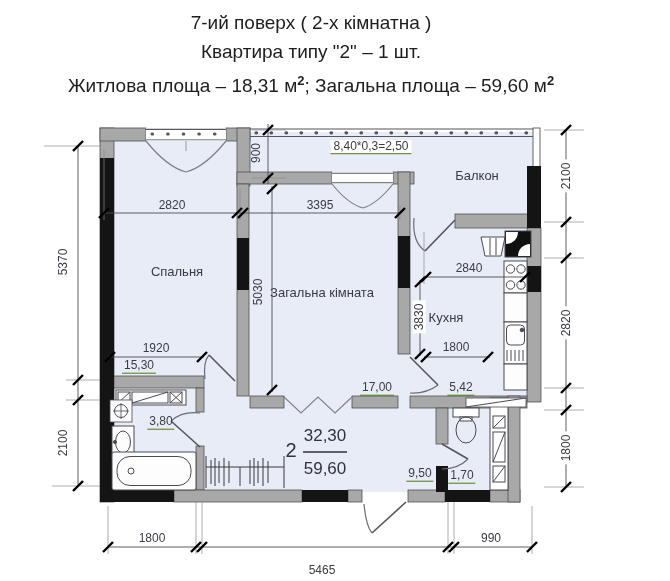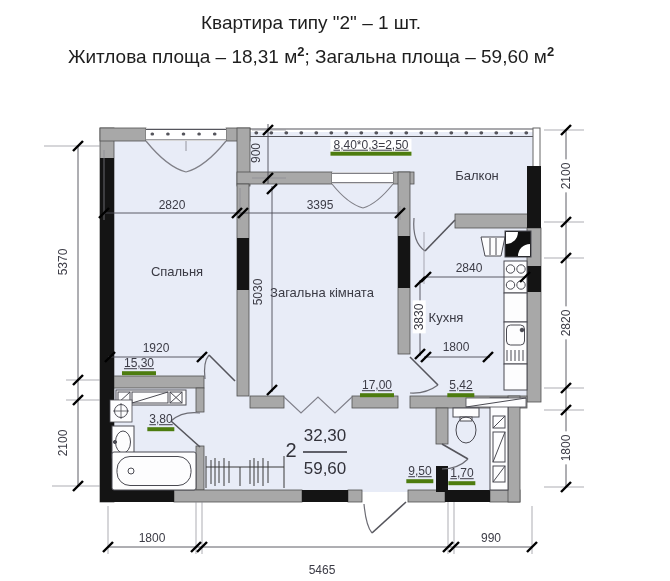--- a/index.html
+++ b/index.html
@@ -5,32 +5,33 @@
   html,body{margin:0;padding:0;background:#fff;}
   .canvas{position:relative;width:670px;height:581px;background:#fff;overflow:hidden;
           font-family:"Liberation Sans",sans-serif;color:#222;}
   .title{position:absolute;top:8px;left:0;width:622px;text-align:center;
          font-size:19px;line-height:29px;color:#1e1e1e;letter-spacing:0;}
   .title sup{font-size:13px;font-weight:700;}
   .plan-svg{position:absolute;left:0;top:0;}
   .lbl{position:absolute;font-size:12px;color:#3c3c46;white-space:nowrap;
        transform:translate(-50%,-50%);line-height:1.05;}
   .lbl.rot{transform:translate(-50%,-50%) rotate(-90deg);}
-  .lbl.area{border-bottom:4px solid #4d7c0f;padding:0 2px 1px;text-decoration:underline;}
+  .lbl.area{border-bottom:1px solid #4d7c0f;padding:0 2px 1px;}
   .lbl.bg{background:#fff;padding:0 3px;}
   .lbl.room{font-size:13px;color:#3a3a44;}
   .lbl.big2{font-size:20px;color:#32323a;}
   .lbl.frac{font-size:17px;color:#32323a;}
 </style>
 </head>
 <body>
 
 <div class="canvas">
 
   <div class="title">
+    <div>7-ий поверх ( 2-х кімнатна )</div>
     <div>Квартира типу "2" – 1 шт.</div>
     <div><span>Житлова площа – 18,31 м</span><sup>2</sup><span>; Загальна площа – 59,60 м</span><sup>2</sup></div>
   </div>
 
   <svg class="plan-svg" width="670" height="581" viewBox="0 0 670 581">
     <defs>
       <g id="tk">
           <line x1="-5" y1="5" x2="5" y2="-5" stroke="#000" stroke-width="2.4"></line>
         </g>
     </defs>

